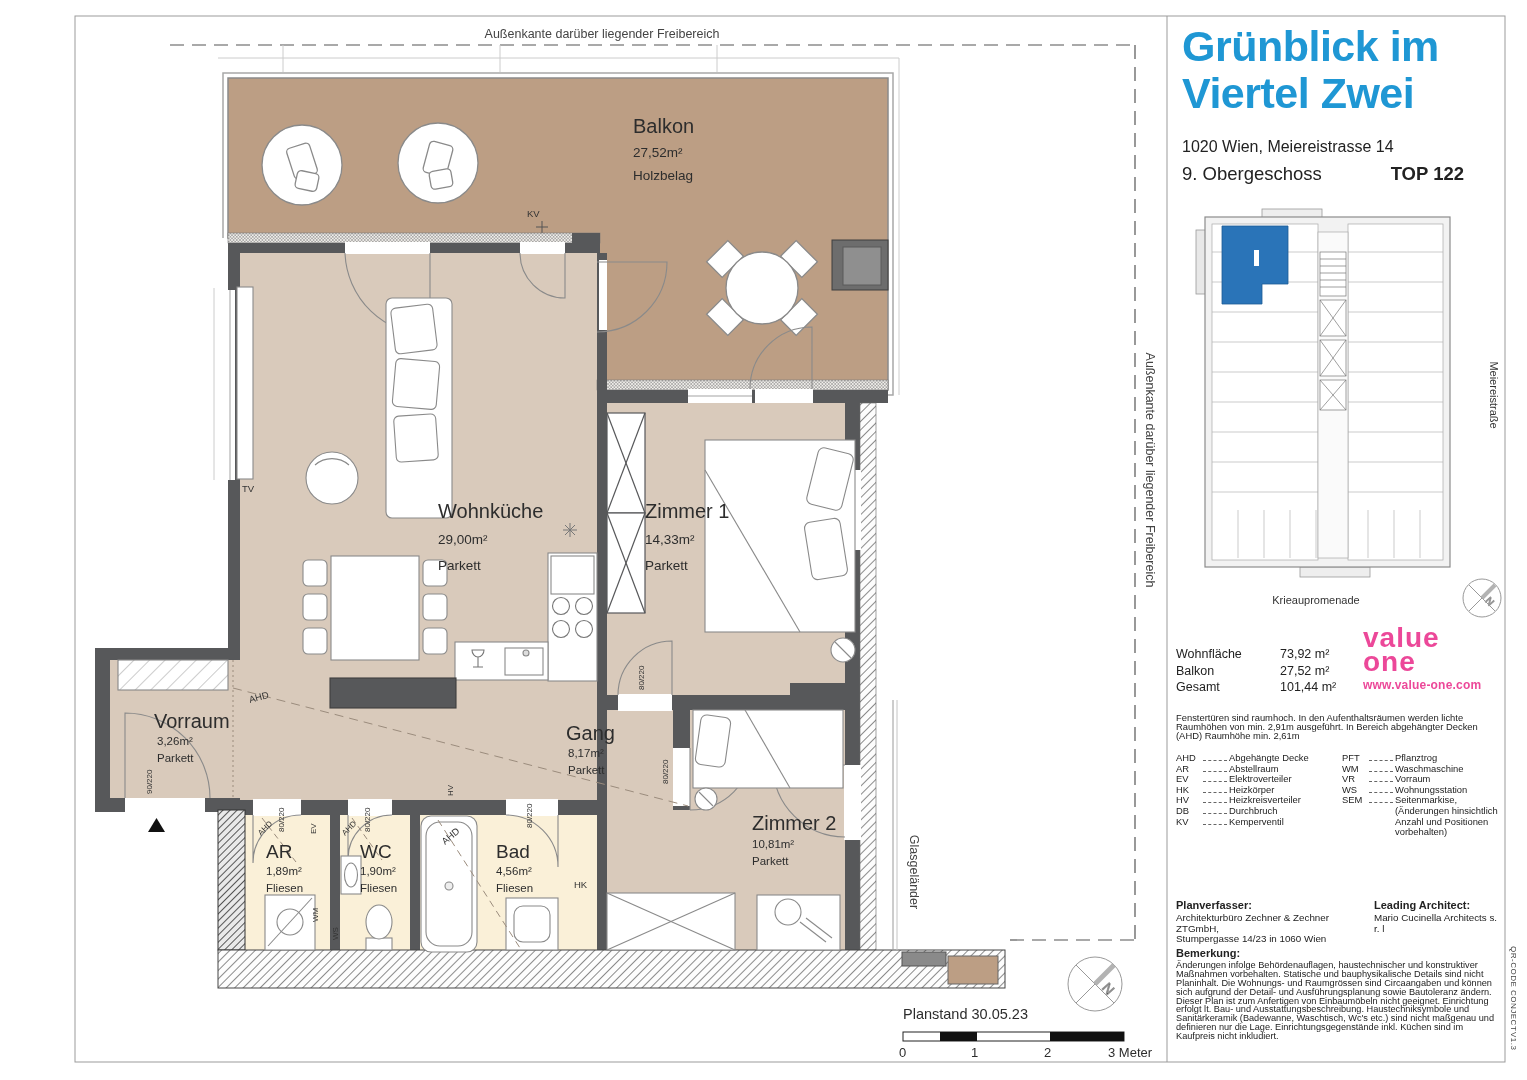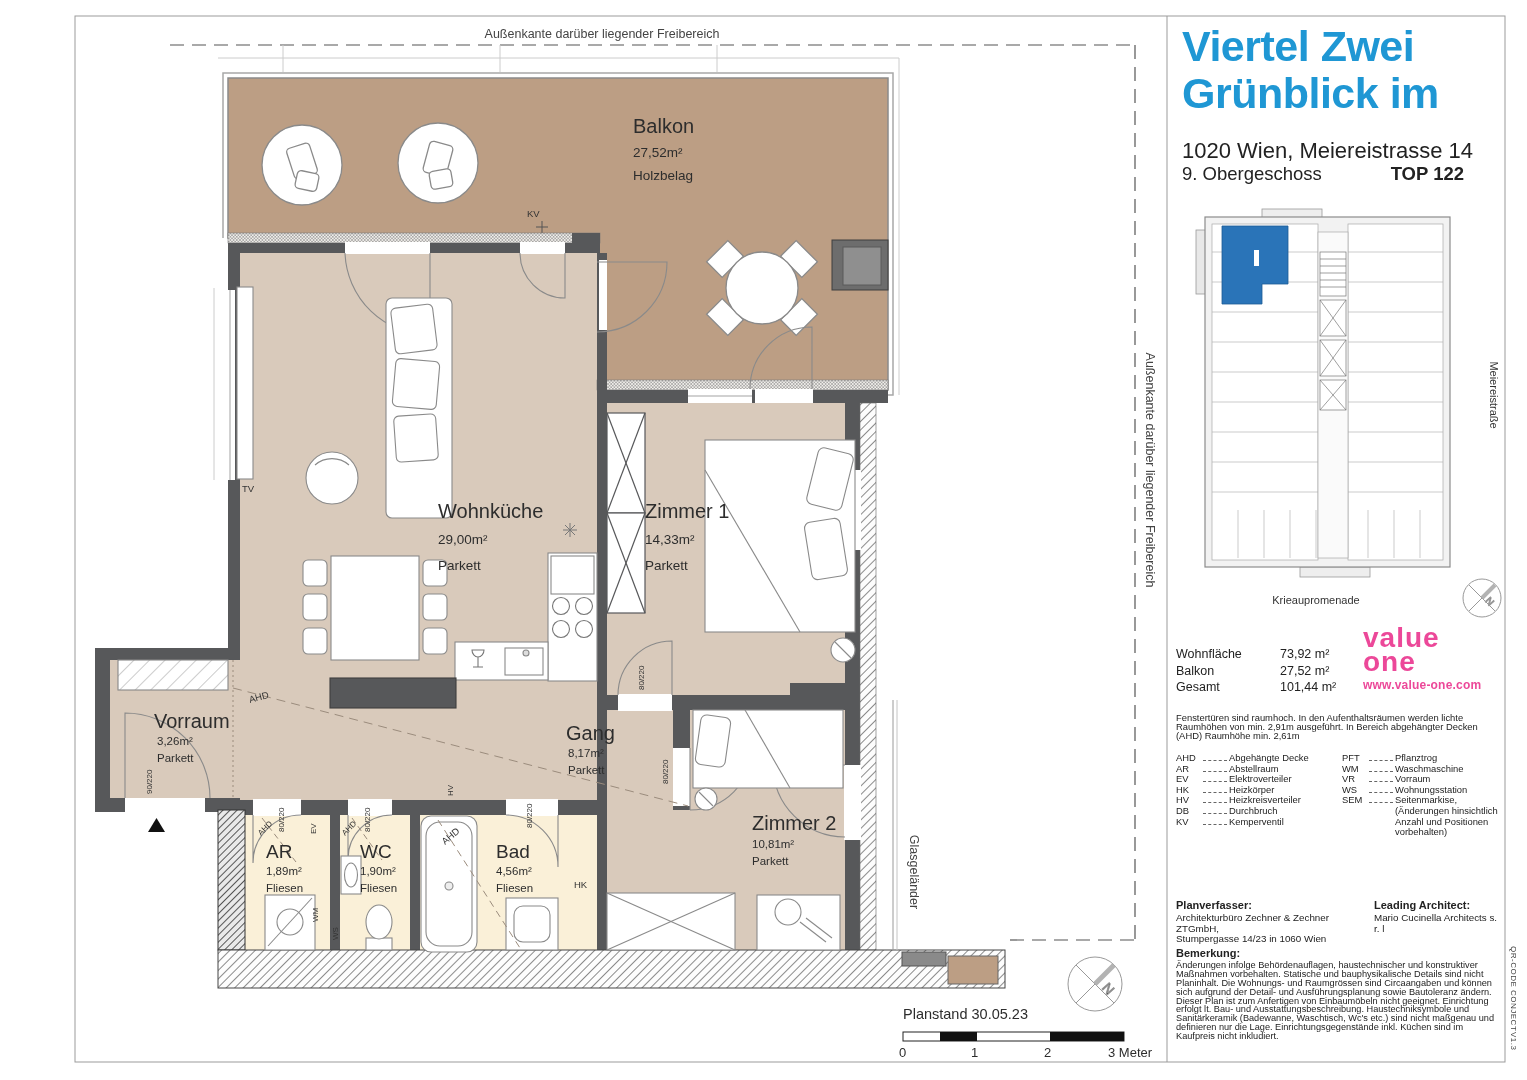--- a/index.html
+++ b/index.html
@@ -14,21 +14,21 @@
   .mk9{font-size:9.5px;fill:#333;}
   .bl{font-size:12.5px;fill:#444;}
   .sc{font-size:13px;}
   .pl{font-size:14.5px;}
   .street{font-size:11px;fill:#333;}
 
   
   .sidebar{position:absolute;left:1167px;top:16px;width:338px;height:1046px;}
   .title{position:absolute;left:15px;top:7px;font-size:43px;line-height:47px;font-weight:bold;
          color:#1f97d4;letter-spacing:-0.5px;}
-  .address{position:absolute;left:15px;top:122px;font-size:22px;}
+  .address{position:absolute;left:15px;top:122px;font-size:16px;}
   .floor-row{position:absolute;left:15px;top:147px;width:282px;display:flex;
              justify-content:space-between;font-size:18.5px;}
   .floor-row .top{font-weight:bold;}
   .areas{position:absolute;left:9px;top:630px;width:180px;font-size:12.5px;}
   .arow{display:flex;line-height:16.5px;}
   .alabel{width:104px;}
   .logo{position:absolute;left:196px;top:610px;color:#ec4899;}
   .lw{font-size:28px;font-weight:bold;line-height:24px;letter-spacing:1px;}
   .lurl{font-size:12px;font-weight:bold;margin-top:4px;letter-spacing:0.2px;}
   .note{position:absolute;left:9px;top:697px;width:327px;font-size:9.4px;line-height:9px;}
@@ -455,22 +455,22 @@
       <line x1="1469" y1="585" x2="1495" y2="611"></line>
       <line x1="1482" y1="598" x2="1495" y2="585" stroke="#b3b3b3" stroke-width="4"></line>
       <text x="1487" y="602" font-size="10" fill="#222" transform="rotate(48 1487 599)">N</text>
     </g>
   </g>
 </svg>
 
 
 <div class="sidebar">
   <div class="title">
+    <div>Grünblick im</div>
     <div>Viertel Zwei</div>
-    <div>Grünblick im</div>
   </div>
   <div class="address">1020 Wien, Meiereistrasse 14</div>
   <div class="floor-row">
     <span>9. Obergeschoss</span>
     <span class="top">TOP 122</span>
   </div>
 
   <div class="areas">
     <div class="arow">
       <span class="alabel">Wohnfläche</span>

